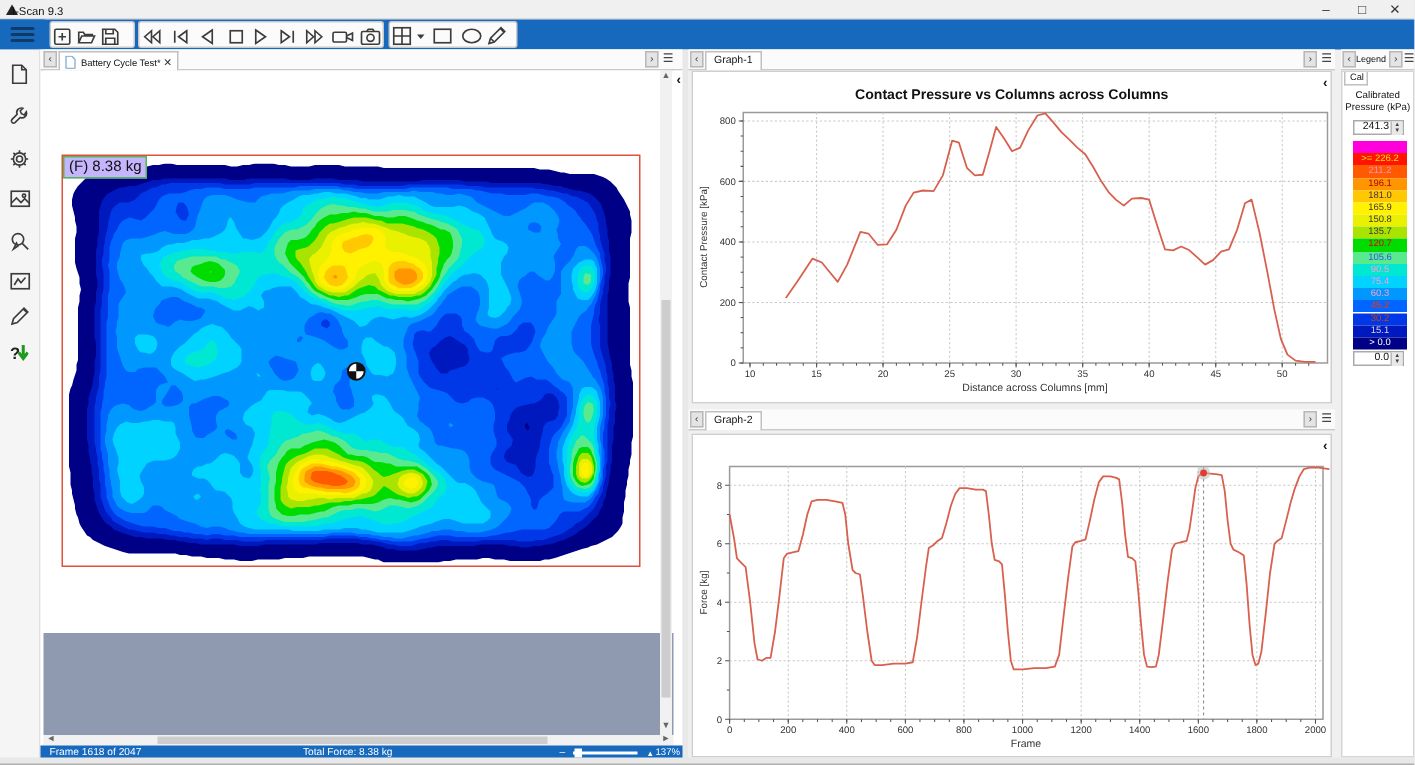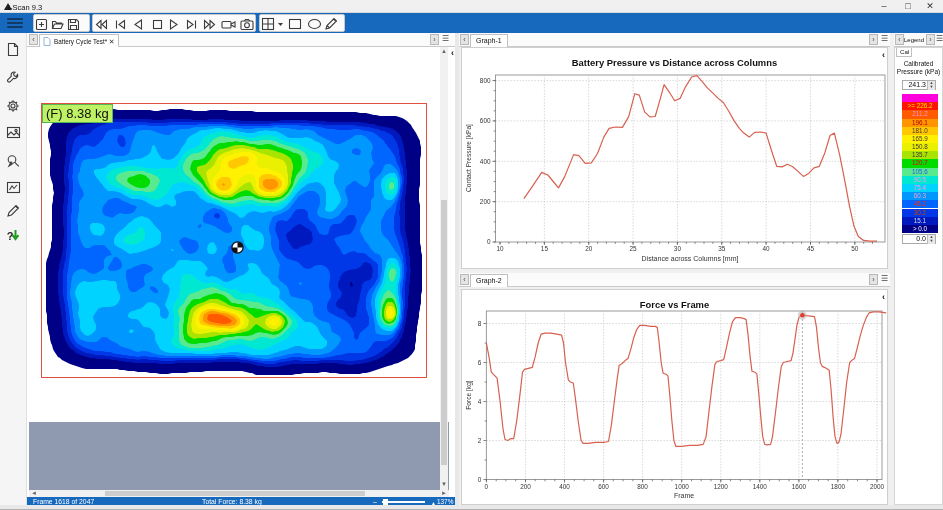--- a/index.html
+++ b/index.html
@@ -16,21 +16,21 @@
 #sidebar{left:0;top:33px;width:27px;height:477px;background:#f5f5f5;border-right:1px solid #e0e0e0}
 .sbi{position:absolute;left:0;width:26px;height:27px;display:flex;align-items:center;justify-content:center}
 #docarea{left:27px;top:33px;width:428px;height:464px;background:#fff}
 #doctabs{left:27px;top:33px;width:428px;height:14px;background:#fbfbfb;border-bottom:1px solid #c9c9c9}
 .minibtn{position:absolute;width:9px;height:11px;background:#e4e4e4;border:1px solid #b8b8b8;font-size:7px;line-height:9px;text-align:center;color:#444}
 #doctab{position:absolute;left:12px;top:1px;height:13px;background:#fff;border:1px solid #c0c0c0;border-bottom:none;font-size:6.3px;padding:3px 3px 0 14px;color:#111}
 #canvas{left:29px;top:47px;width:411px;height:375px;background:#fff;overflow:hidden}
 #grayblk{left:29px;top:422px;width:420px;height:68px;background:#8f99af}
 #redrect{position:absolute;left:12px;top:56px;width:386px;height:275px;border:1.5px solid #e0503c}
 #heat{position:absolute;left:17px;top:62px;width:376px;height:266px}
-#flabel{position:absolute;left:13px;top:57px;background:#bef264;border:1px solid #55b855;font-size:13px;padding:1px 3px;color:#111}
+#flabel{position:absolute;left:13px;top:57px;background:#c4b5fd;border:1px solid #55b855;font-size:10px;padding:1px 3px;color:#111}
 #vscroll{left:440px;top:47px;width:8px;height:443px;background:#f1f1f1}
 #vthumb{position:absolute;left:1px;top:153px;width:6px;height:265px;background:#cdcdcd}
 #hscroll{left:29px;top:490px;width:420px;height:7px;background:#f1f1f1}
 #hthumb{position:absolute;left:76px;top:1px;width:260px;height:5px;background:#cdcdcd}
 .scrarr{position:absolute;font-size:6px;color:#666;top:0}
 #statusbar{left:27px;top:497px;width:430px;height:9px;background:#1669bd;color:#fff;font-size:6.8px}
 #statusbar span{position:absolute;top:1px}
 #vdiv{left:455px;top:33px;width:4px;height:477px;background:#e8e8e8}
 #graphcol{left:459px;top:33px;width:431px;height:477px;background:#f0f0f0}
 .gtabrow{position:absolute;left:0;width:431px;height:14px;background:#fbfbfb;border-bottom:1px solid #c9c9c9}
@@ -273,21 +273,21 @@
     </div>
   <div class="abs" id="vdiv"></div>
   <div class="abs" id="graphcol">
     <div class="gtabrow" style="top:0">
       <div class="minibtn" style="left:1px;top:1px">‹</div>
       <div class="gtab" style="left:11px">Graph-1</div>
       <div class="minibtn" style="right:12px;top:1px">›</div>
       <div class="minibtn" style="right:1px;top:1px;border:none;background:none;font-size:8px">☰</div>
     </div>
     <div class="gpanel" style="top:14px;height:222px">
-      <div class="gtitle" style="top:9px">Battery Pressure vs Distance across Columns</div>
+      <div class="gtitle" style="top:9px">Contact Pressure vs Columns across Columns</div>
       <div style="position:absolute;left:0;top:0">
           <svg width="427" height="222" viewBox="0 0 427 222">
             <rect x="33.5" y="27.0" width="389.5" height="167.0" fill="#fff" stroke="#9a9a9a" stroke-width="1"></rect>
             <g stroke="#c9c9c9" stroke-width="0.7" stroke-dasharray="1.5 1.5">
               <line x1="82.4" y1="27.0" x2="82.4" y2="194.0"></line>
               <line x1="126.7" y1="27.0" x2="126.7" y2="194.0"></line>
               <line x1="171.1" y1="27.0" x2="171.1" y2="194.0"></line>
               <line x1="215.4" y1="27.0" x2="215.4" y2="194.0"></line>
               <line x1="259.8" y1="27.0" x2="259.8" y2="194.0"></line>
               <line x1="304.1" y1="27.0" x2="304.1" y2="194.0"></line>
@@ -397,21 +397,20 @@
         </div>
       <div style="position:absolute;right:2px;top:2px;font-size:9px;color:#111;font-weight:bold">‹</div>
     </div>
     <div class="gtabrow" style="top:240px">
       <div class="minibtn" style="left:1px;top:1px">‹</div>
       <div class="gtab" style="left:11px">Graph-2</div>
       <div class="minibtn" style="right:12px;top:1px">›</div>
       <div class="minibtn" style="right:1px;top:1px;border:none;background:none;font-size:8px">☰</div>
     </div>
     <div class="gpanel" style="top:256px;height:216px">
-      <div class="gtitle" style="top:9px">Force vs Frame</div>
       <div style="position:absolute;left:0;top:0">
           <svg width="427" height="216" viewBox="0 0 427 216">
             <rect x="24.4" y="21.0" width="395.6" height="168.5" fill="#fff" stroke="#9a9a9a" stroke-width="1"></rect>
             <g stroke="#c9c9c9" stroke-width="0.7" stroke-dasharray="1.5 1.5">
               <line x1="63.5" y1="21.0" x2="63.5" y2="189.5"></line>
               <line x1="102.5" y1="21.0" x2="102.5" y2="189.5"></line>
               <line x1="141.6" y1="21.0" x2="141.6" y2="189.5"></line>
               <line x1="180.6" y1="21.0" x2="180.6" y2="189.5"></line>
               <line x1="219.7" y1="21.0" x2="219.7" y2="189.5"></line>
               <line x1="258.8" y1="21.0" x2="258.8" y2="189.5"></line>

